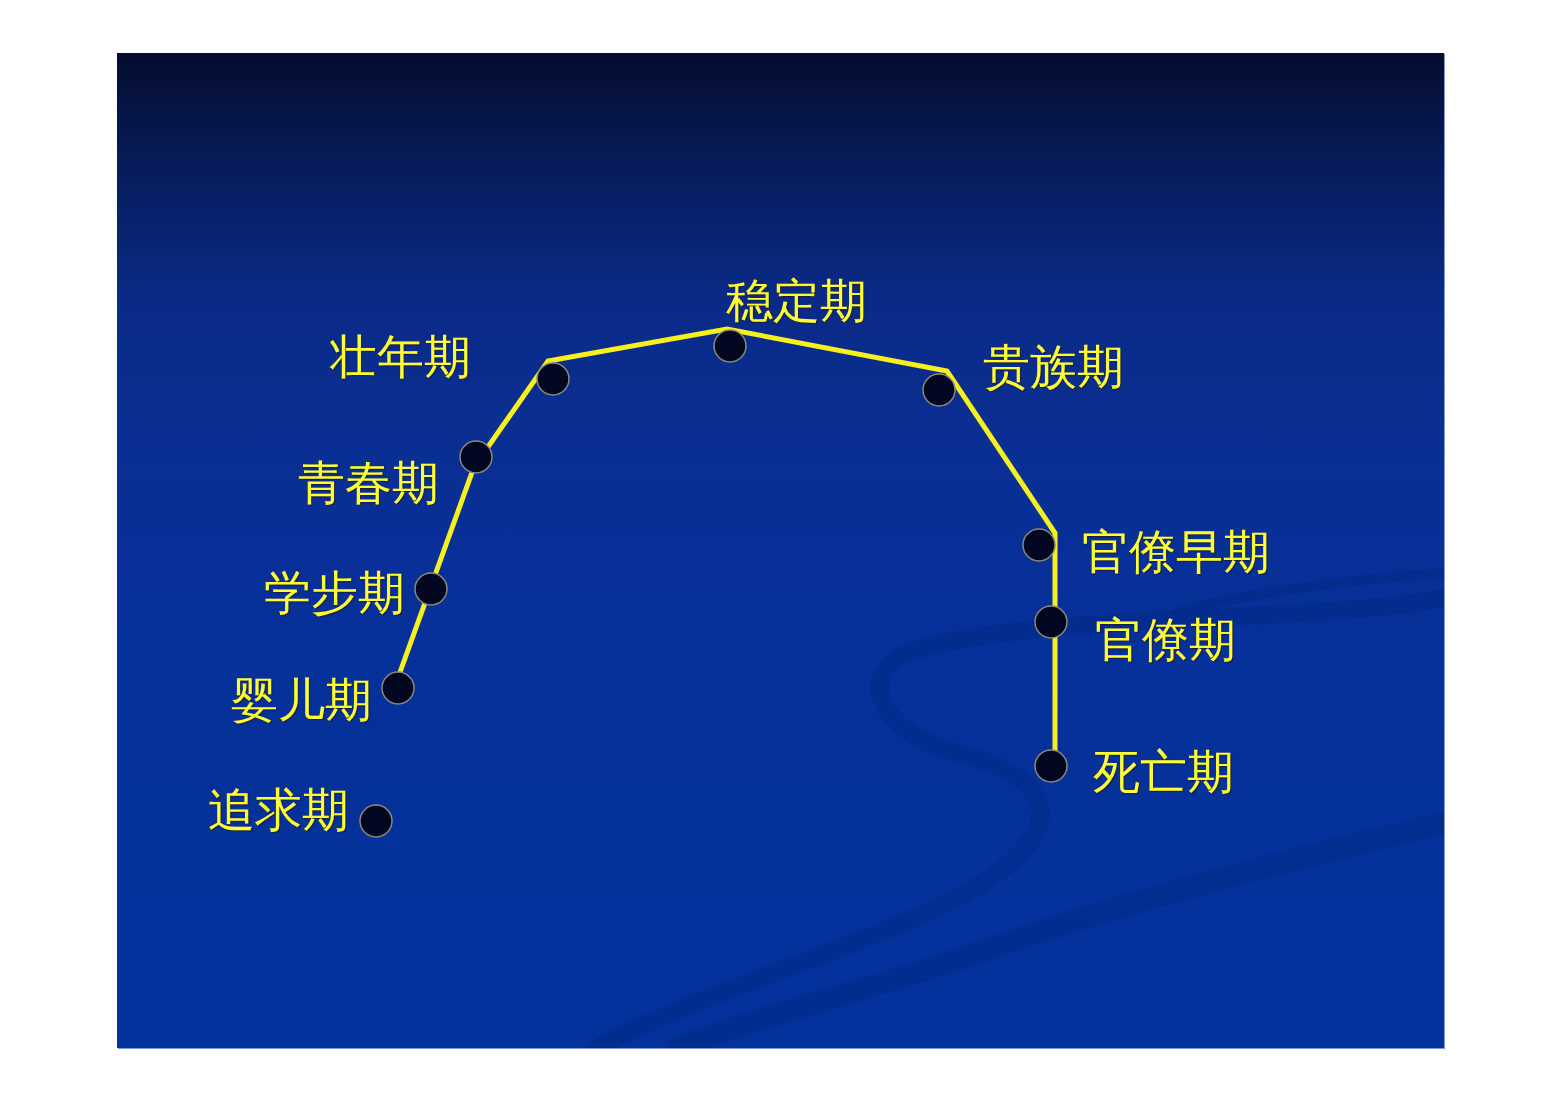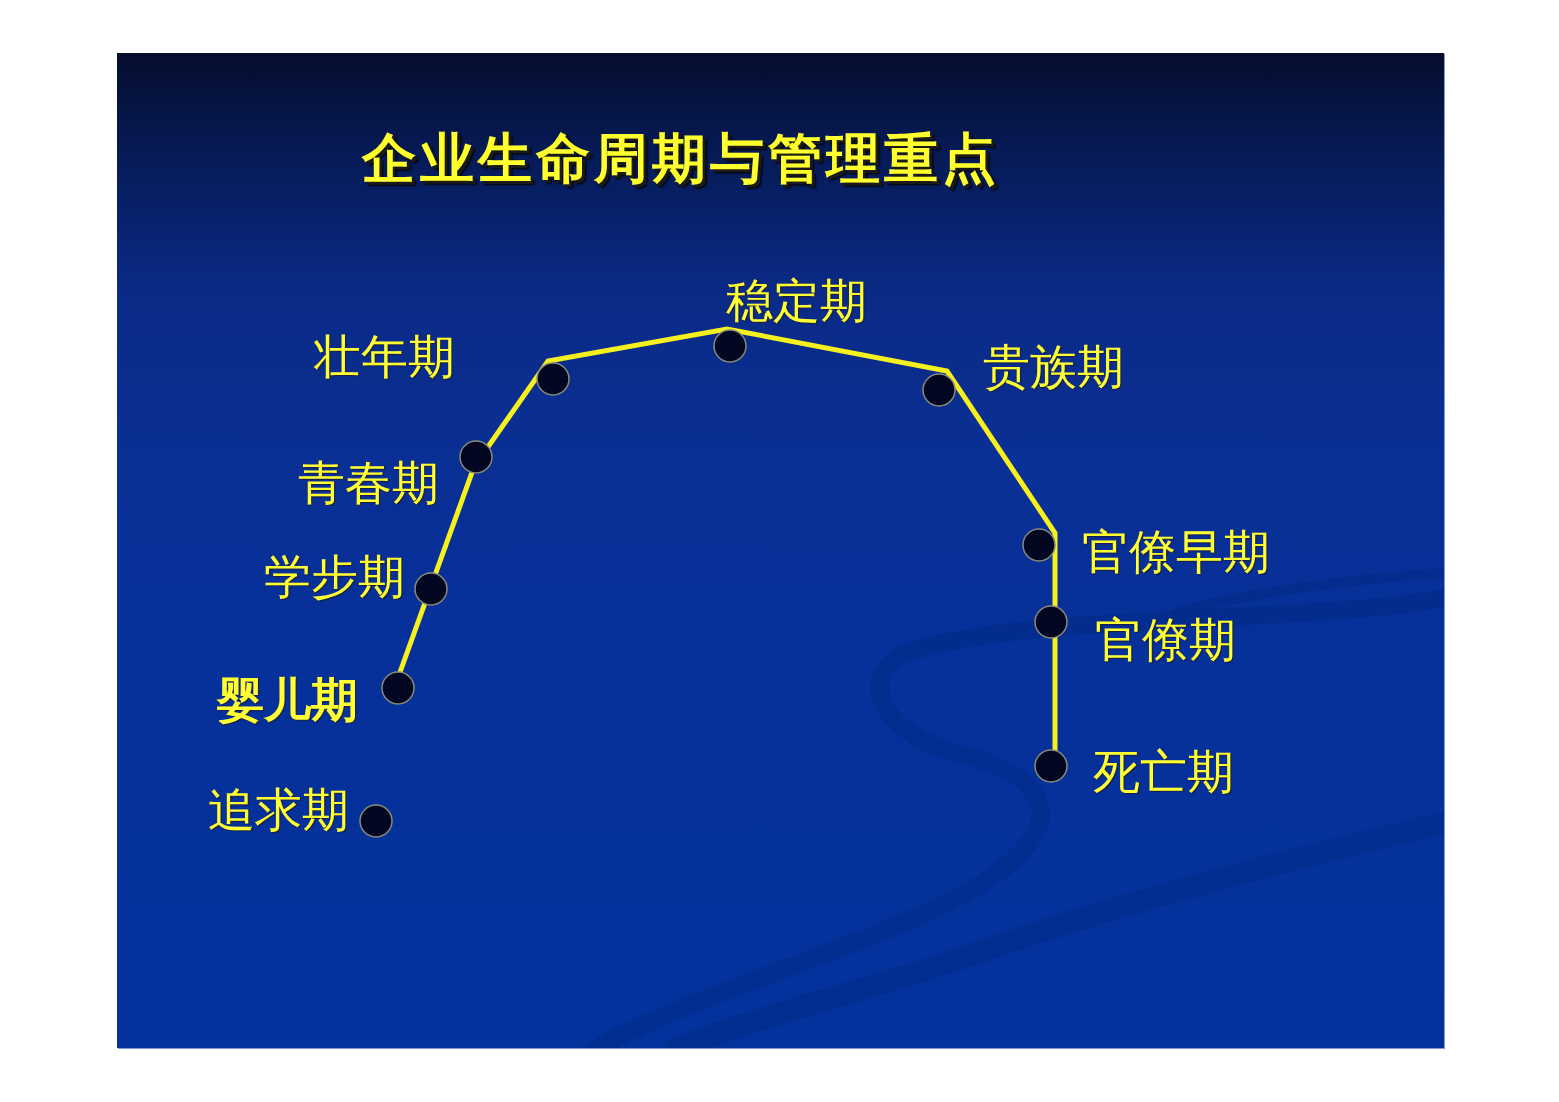--- a/index.html
+++ b/index.html
@@ -60,25 +60,24 @@
       <circle cx="359" cy="404" r="16"></circle>
       <circle cx="436" cy="326" r="16"></circle>
       <circle cx="613" cy="293" r="16"></circle>
       <circle cx="822" cy="337" r="16"></circle>
       <circle cx="922" cy="492" r="16"></circle>
       <circle cx="934" cy="569" r="16"></circle>
       <circle cx="934" cy="713" r="16"></circle>
     </g>
   </svg>
 
-  <div class="title">企业生命周期与管理重点</div>
 
   <div class="label" style="left:91px; top:737px;font-family:Liberation Mono, monospace;">追求期</div>
-  <div class="label" style="left:100px; top:623px;font-weight:bold;">婴儿期</div>
-  <div class="label" style="left:147px; top:500px;text-align:right;">学步期</div>
+  <div class="label" style="left:114px; top:623px;">婴儿期</div>
+  <div class="label" style="left:147px; top:516px;text-align:right;">学步期</div>
   <div class="label" style="left:181px; top:406px;">青春期</div>
-  <div class="label" style="left:197px; top:280px;">壮年期</div>
+  <div class="label" style="left:213px; top:280px;">壮年期</div>
   <div class="label" style="left:609px; top:224px;">稳定期</div>
   <div class="label" style="left:866px; top:290px;">贵族期</div>
   <div class="label" style="left:965px; top:475px;">官僚早期</div>
   <div class="label" style="left:978px; top:563px;">官僚期</div>
   <div class="label" style="left:976px; top:695px;">死亡期</div>
 </div>
 
 </body></html>

